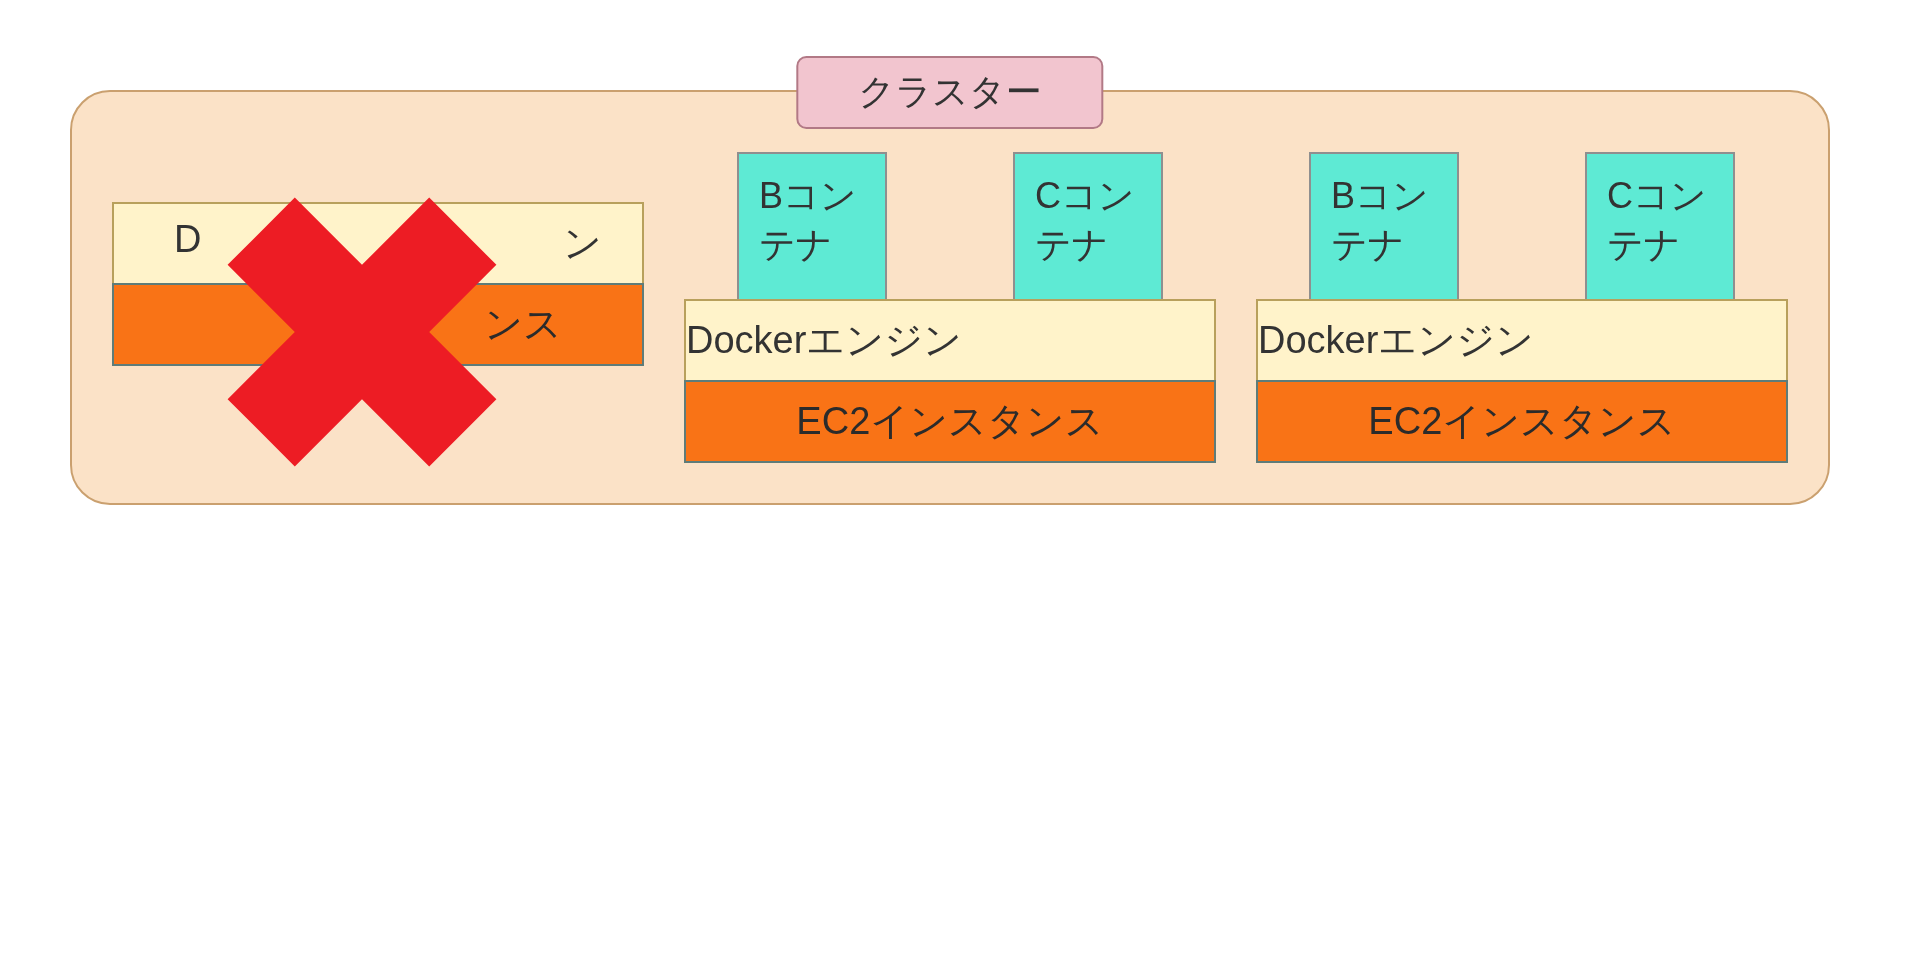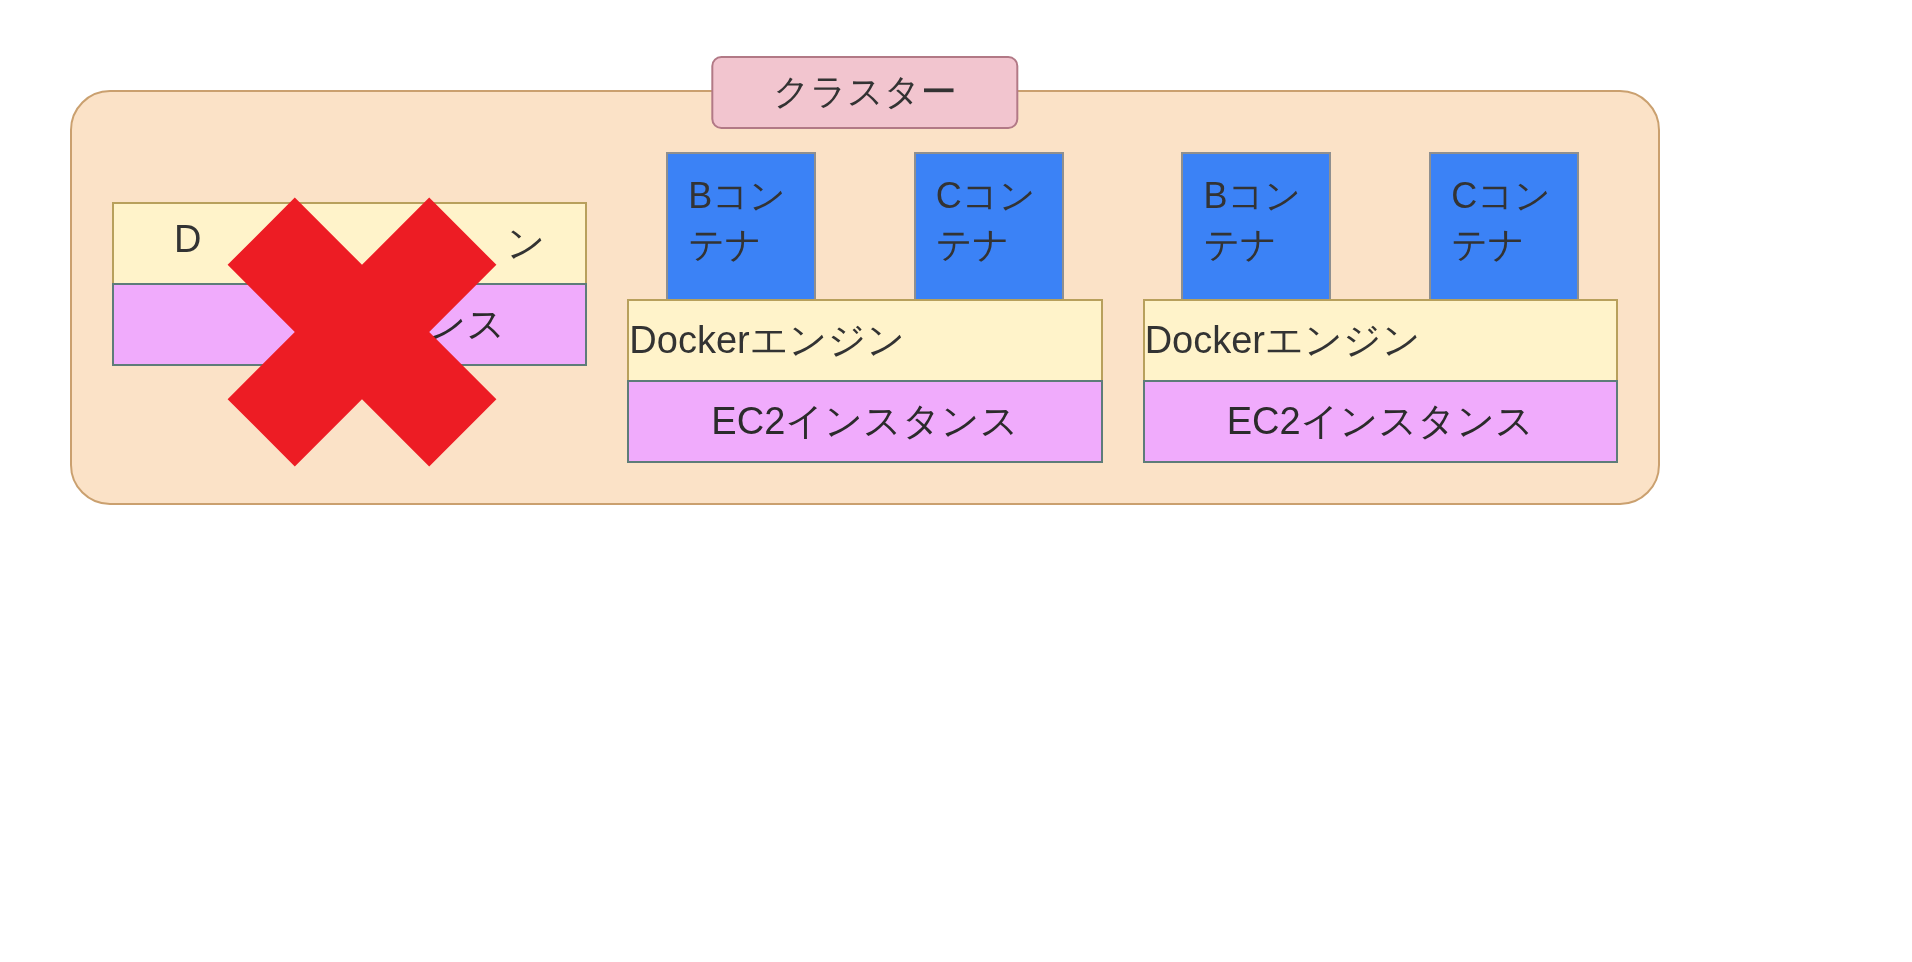--- a/index.html
+++ b/index.html
@@ -16,21 +16,21 @@
     box-sizing: border-box;
     width: 100%;
   }
   .headline {
     font-size: 54px;
     line-height: 2.0;
     margin-bottom: 70px;
   }
   .diagram-wrap {
     position: relative;
-    width: 1590px;
+    width: 1760px;
     margin-left: 30px;
   }
   .cluster-label {
     position: absolute;
     top: -34px;
     left: 50%;
     transform: translateX(-50%);
     background: #f2c5cf;
     border: 2px solid #b27986;
     border-radius: 10px;
@@ -59,41 +59,41 @@
     align-items: stretch;
     border: none;
   }
   .containers-row {
     display: flex;
     justify-content: space-around;
     gap: 60px;
     padding: 0 20px;
   }
   .container-box {
-    background: #3b82f6;
+    background: #5eead4;
     border: 2px solid #8f8f8f;
     font-family: "Hiragino Sans", "Yu Gothic", sans-serif;
     font-size: 36px;
     color: #333;
     padding: 18px 20px 30px 20px;
     width: 150px;
     box-sizing: border-box;
     line-height: 1.35;
   }
   .docker-box {
     background: #fff3ca;
     border: 2px solid #b8a05c;
     font-family: "Hiragino Sans", "Yu Gothic", sans-serif;
     font-size: 38px;
     color: #333;
     padding: 14px 0;
     margin-top: -2px;
   }
   .ec2-box {
-    background: #f0abfc;
+    background: #f97316;
     border: 2px solid #5e7c79;
     font-family: "Hiragino Sans", "Yu Gothic", sans-serif;
     font-size: 38px;
     color: #2b2b2b;
     text-align: center;
     padding: 14px 12px;
     margin-top: -2px;
   }
   .cross-overlay {
     position: absolute;

